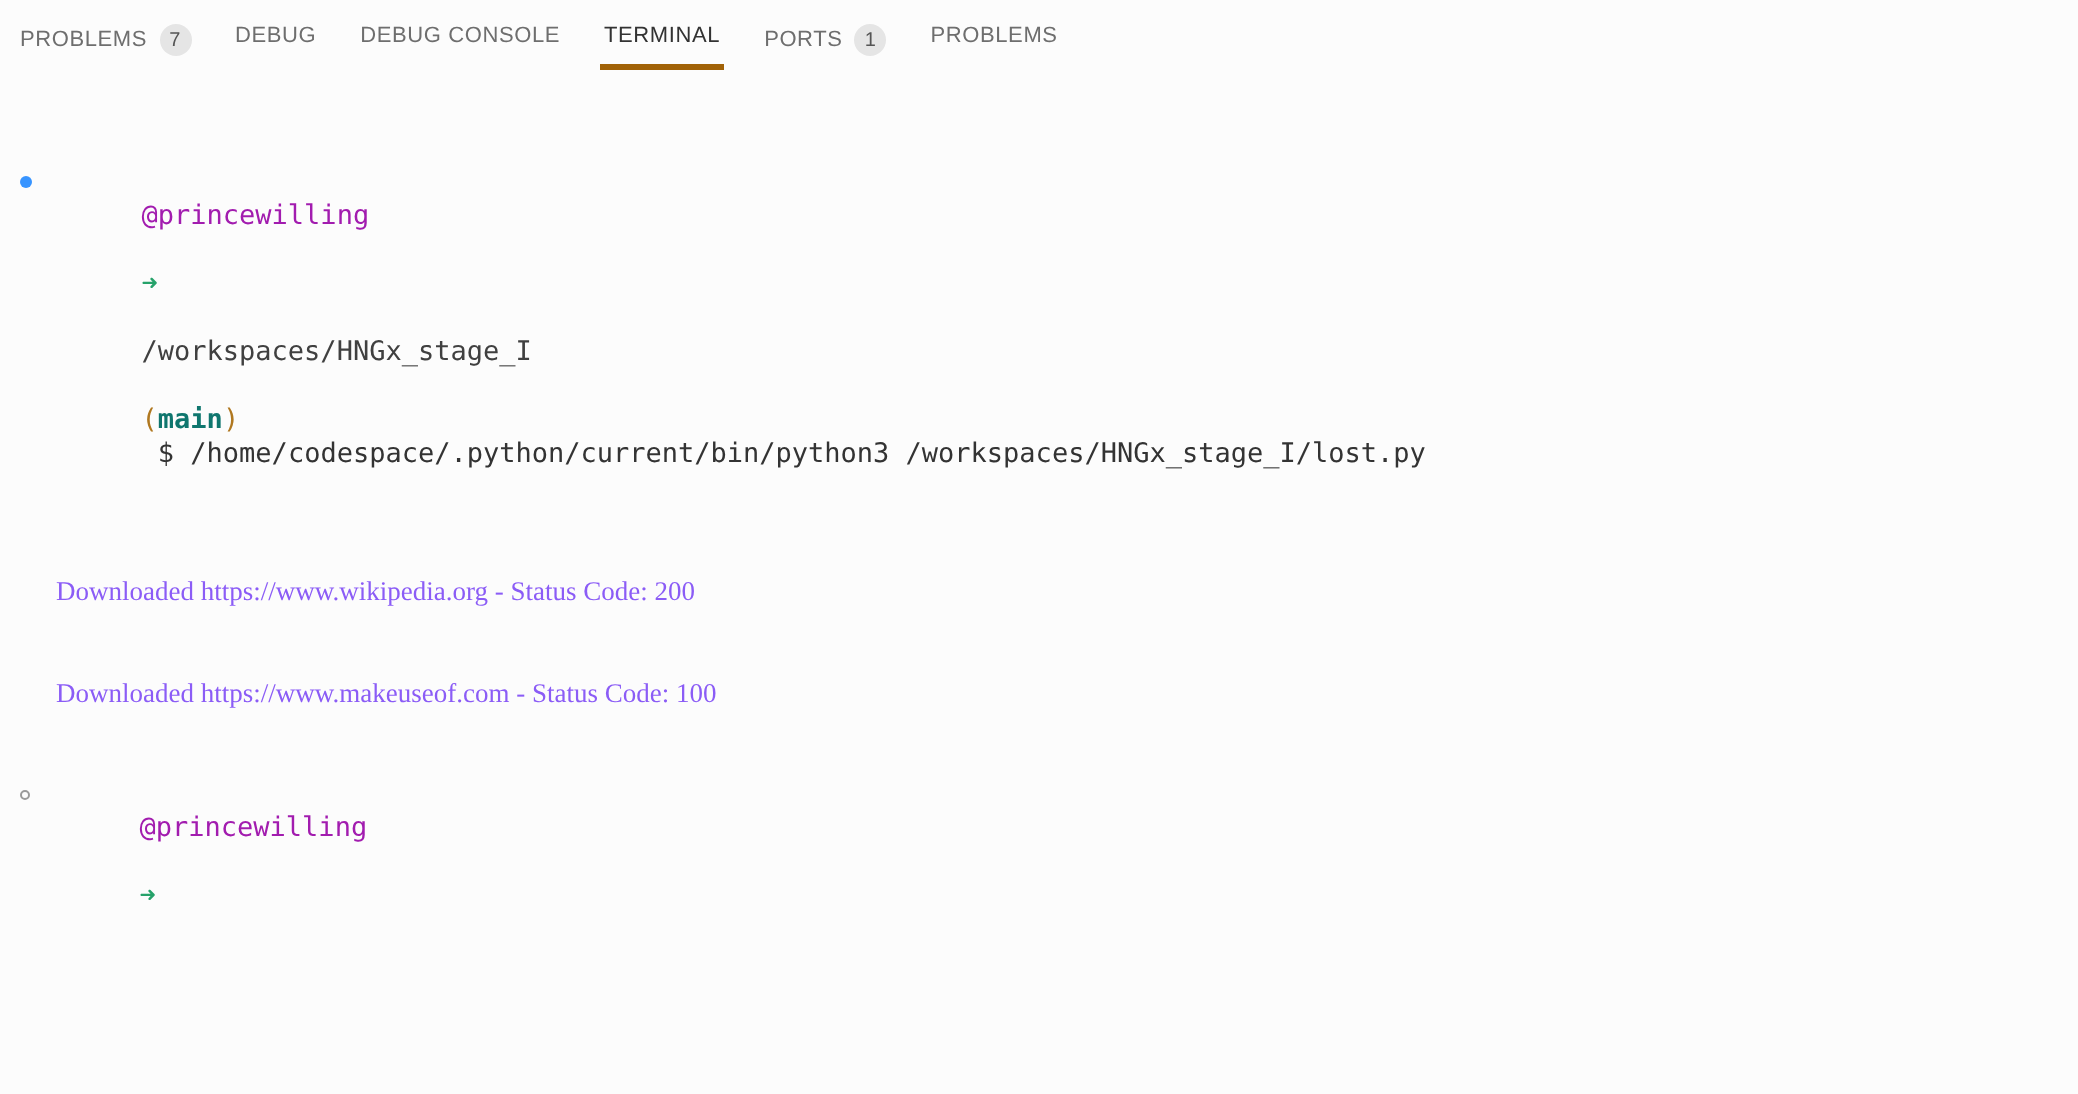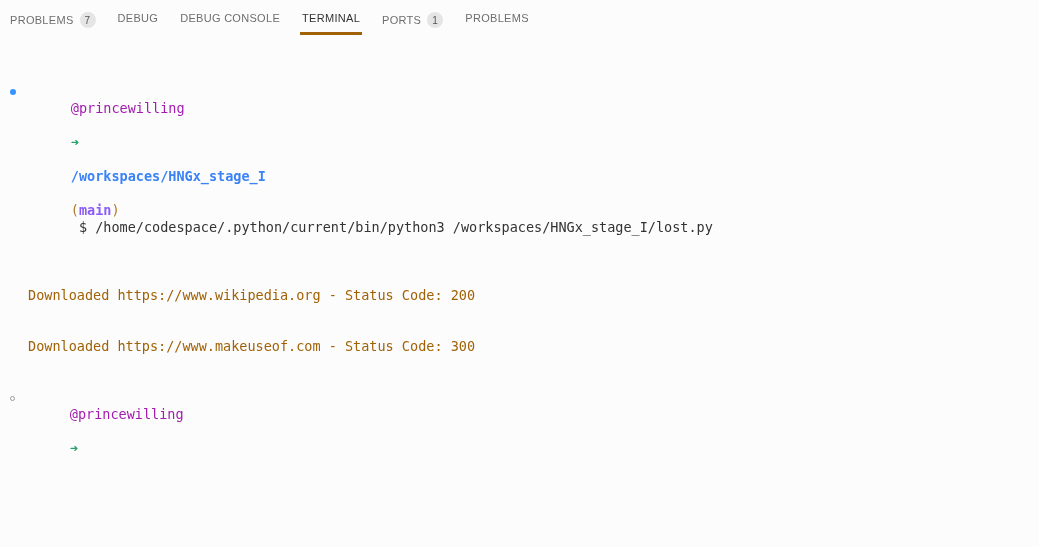--- a/index.html
+++ b/index.html
@@ -61,26 +61,26 @@
     position: relative;
     top: -1px;
   }
   .dot.filled { background: #3794ff; }
   .dot.hollow {
     background: transparent;
     border: 1px solid #9a9a9a;
     width: 5px; height: 5px;
   }
   .user { color: #a21caf; }
-  .path { color: #3b82f6; font-weight: bold; }
+  .path { color: #404040; font-weight: normal; }
   .paren { color: #b07820; }
-  .branch { color: #8b5cf6; font-weight: bold; }
+  .branch { color: #0f766e; font-weight: bold; }
   .plain { color: #333; }
   .arrow { color: #26a26a; }
-  .output-line { padding-left: 20px; color: #a16207; }
+  .output-line { padding-left: 20px; color: #8b5cf6; font-family: Liberation Serif, serif; }
 </style>
 </head>
 <body>
 
 <div class="tab-bar">
   <div class="tab">
     <span>PROBLEMS</span>
     <span class="badge">7</span>
   </div>
   <div class="tab">
@@ -109,21 +109,21 @@
       <span> </span>
       <span class="arrow">➜</span>
       <span> </span>
       <span class="path">/workspaces/HNGx_stage_I</span>
       <span> </span>
       <span class="paren">(</span><span class="branch">main</span><span class="paren">)</span>
       <span class="plain"> $ </span><span class="plain">/home/codespace/.python/current/bin/python3 /workspaces/HNGx_stage_I/lost.py</span>
     </span>
   </div>
   <div class="output-line">Downloaded https://www.wikipedia.org - Status Code: 200</div>
-  <div class="output-line">Downloaded https://www.makeuseof.com - Status Code: 300</div>
+  <div class="output-line">Downloaded https://www.makeuseof.com - Status Code: 100</div>
   <div class="line">
     <span class="dot hollow"></span>
     <span>
       <span class="user">@princewilling</span>
       <span> </span>
       <span class="arrow">➜</span>
       
       
       
       

